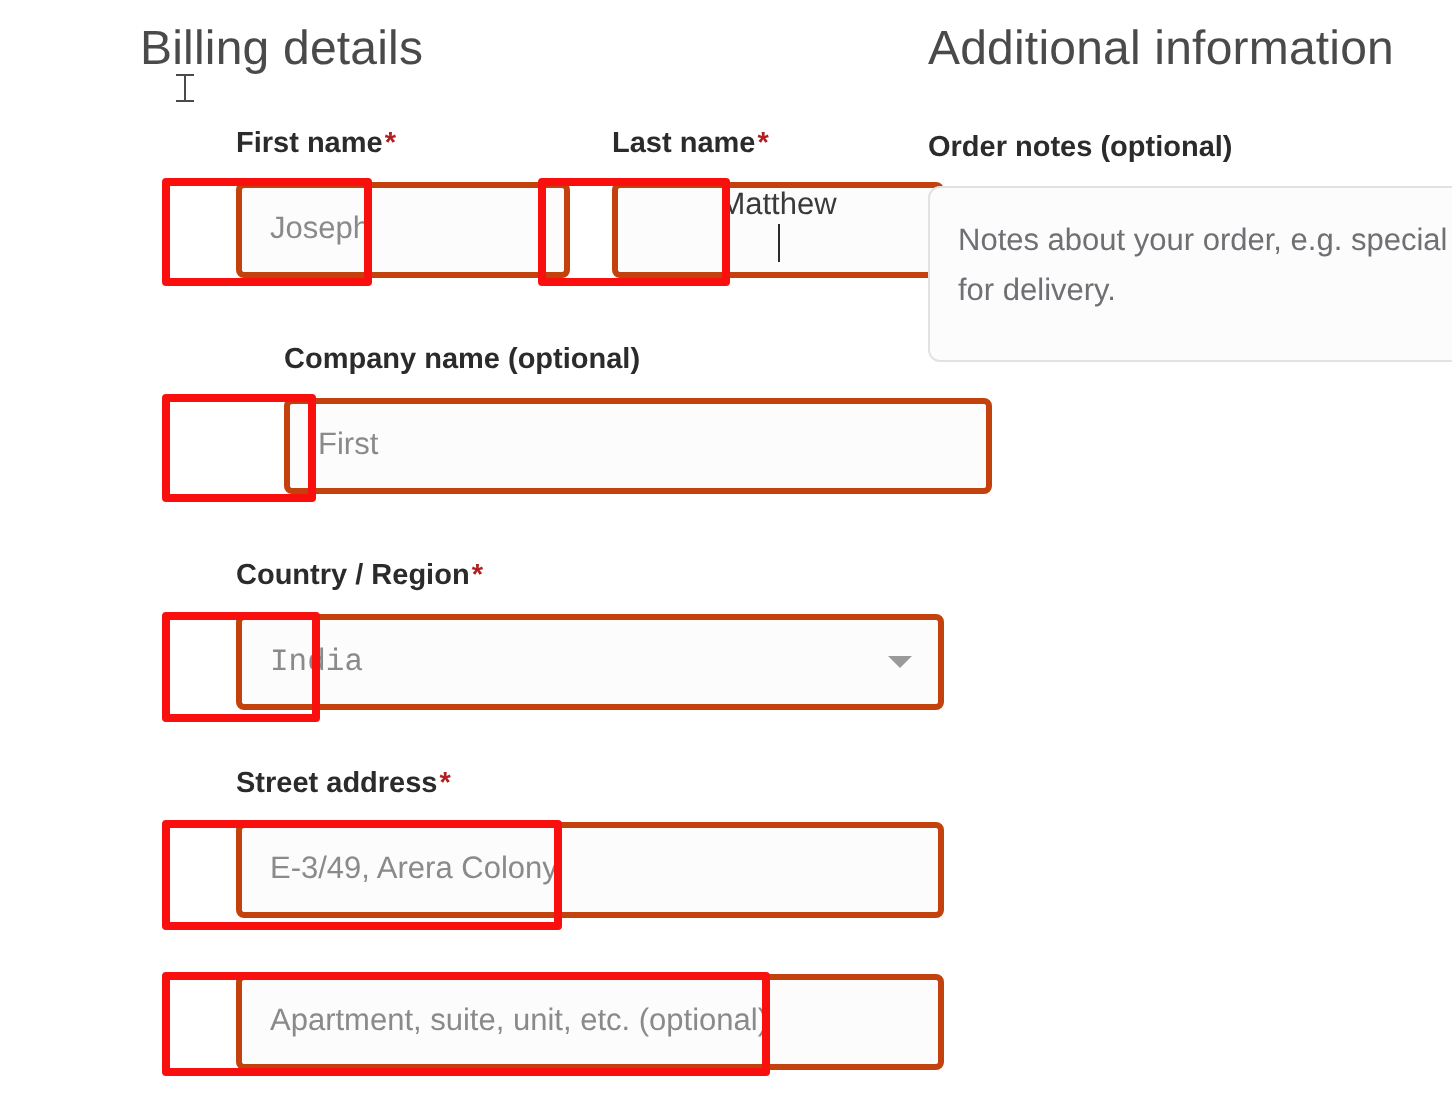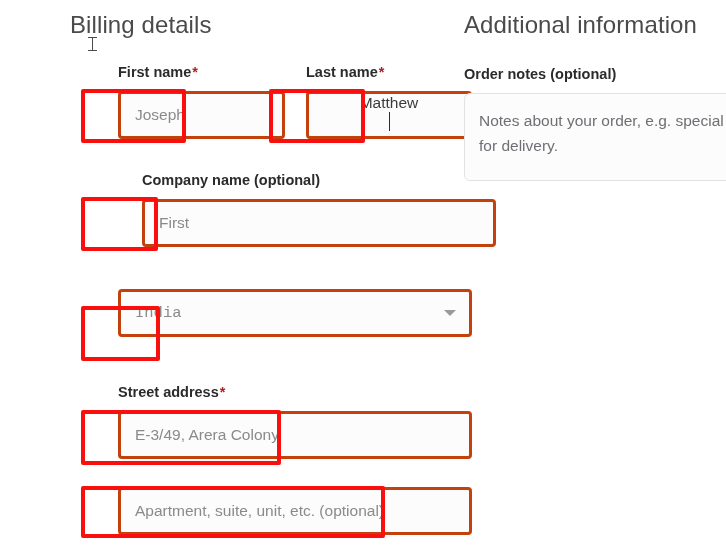--- a/index.html
+++ b/index.html
@@ -172,20 +172,21 @@
     </div>
 
     <div class="field-block" style="left:0; top:161px; width:354px;margin-left:24px;">
       <div class="field-label"><span>Company name (optional)</span><span class="req"></span></div>
       <div class="input-box" style="margin-top:10px;">
         <span class="input-text">First</span>
       </div>
     </div>
 
     <div class="field-block" style="left:0; top:269px; width:354px;">
+      <div class="field-label"><span>Country / Region</span><span class="req">*</span></div>
       <div class="input-box" style="margin-top:10px;font-family:Liberation Mono, monospace;">
         <span class="input-text">India</span>
         <span class="select-arrow"></span>
       </div>
     </div>
 
     <div class="field-block" style="left:0; top:373px; width:354px;">
       <div class="field-label"><span>Street address</span><span class="req">*</span></div>
       <div class="input-box" style="margin-top:10px;align-items:center;">
         <span class="input-text">E-3/49, Arera Colony,</span>

